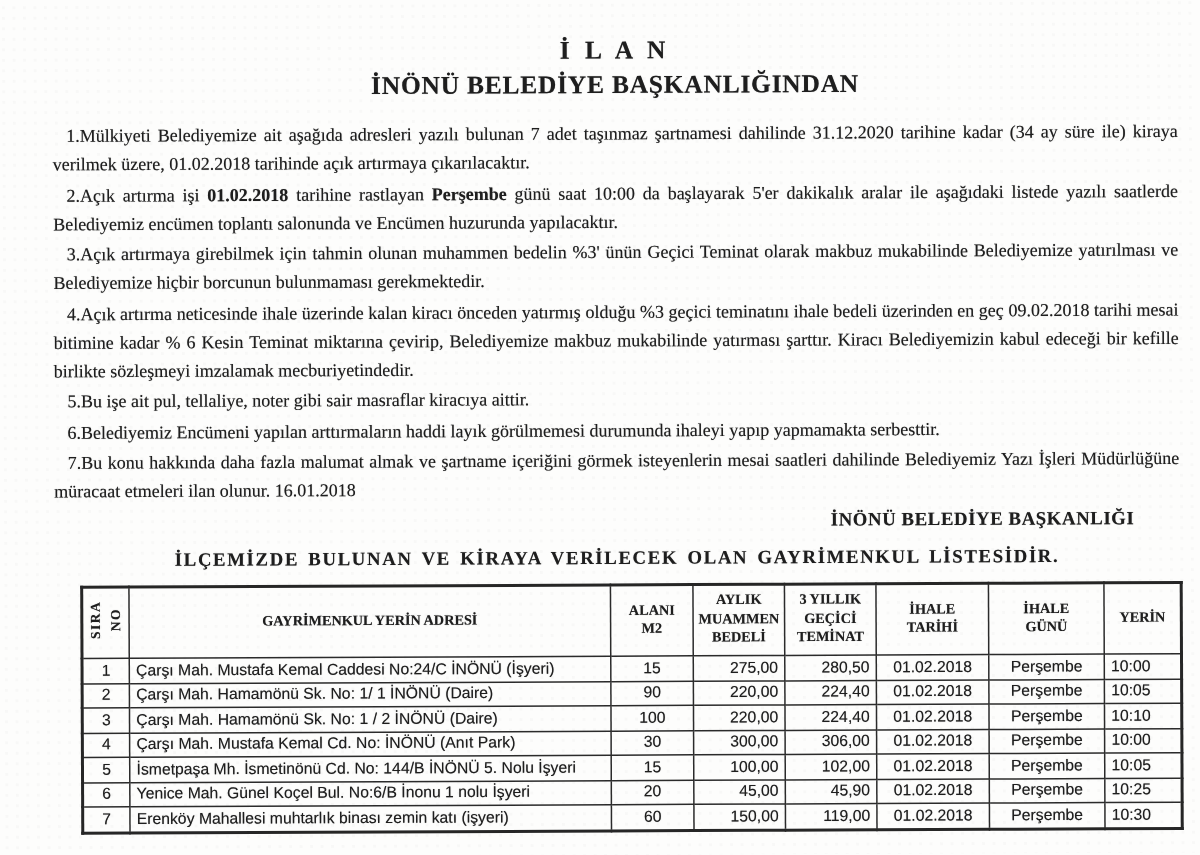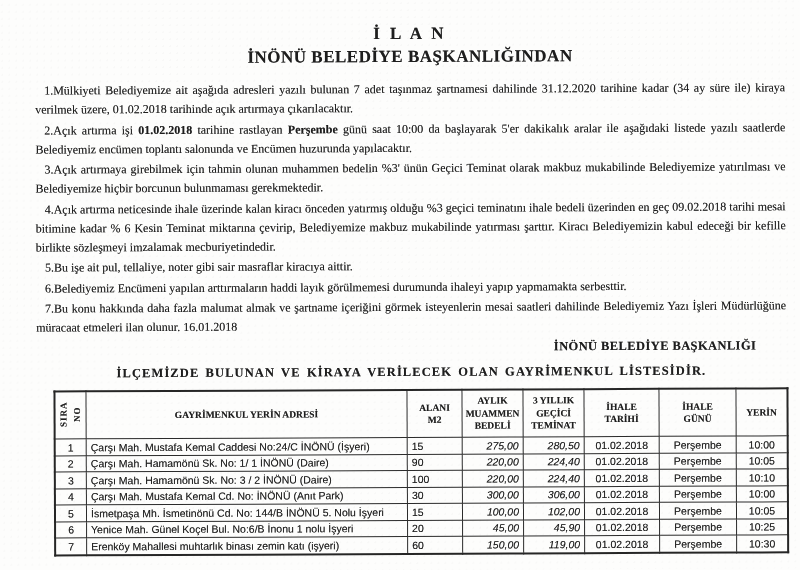--- a/index.html
+++ b/index.html
@@ -96,27 +96,27 @@
     transform: rotate(180deg);
     white-space: pre-line;
     font-size: 9px;
     line-height: 1.5;
     letter-spacing: 1px;
     max-height: 44px;
   }
   
   .c0 { width: 26px;  text-align: center; }
   .c1 { width: 316px; text-align: left; }
-  .c2 { width: 50px;  text-align: left; }
+  .c2 { width: 50px;  text-align: center; }
   .c3 { width: 56px;  text-align: right; margin-top: 46px; }
   .c4 { width: 56px;  text-align: right; }
   .c5 { width: 70px;  text-align: center; }
   .c6 { width: 72px;  text-align: center; }
-  .c7 { width: 46px;  text-align: center; }
-  td.c3, td.c4 { padding-right: 2px; font-style: italic; }
+  .c7 { width: 46px;  text-align: left; }
+  td.c3, td.c4 { padding-right: 2px; }
 </style>
 </head>
 <body>
 
 <div class="sheet">
   <div class="title">İ L A N</div>
   <div class="subtitle">İNÖNÜ BELEDİYE BAŞKANLIĞINDAN</div>
 
   <div class="paras">
       <p><span>1.Mülkiyeti Belediyemize ait aşağıda adresleri yazılı bulunan 7 adet taşınmaz şartnamesi dahilinde 31.12.2020 tarihine kadar (34 ay süre ile) kiraya verilmek üzere, 01.02.2018 tarihinde açık artırmaya çıkarılacaktır.</span></p>
@@ -169,21 +169,21 @@
           <td class="c1">Çarşı Mah. Hamamönü Sk. No: 1/ 1 İNÖNÜ (Daire)</td>
           <td class="c2">90</td>
           <td class="c3">220,00</td>
           <td class="c4">224,40</td>
           <td class="c5">01.02.2018</td>
           <td class="c6">Perşembe</td>
           <td class="c7">10:05</td>
         </tr>
         <tr>
           <td class="c0">3</td>
-          <td class="c1">Çarşı Mah. Hamamönü Sk. No: 3 / 2 İNÖNÜ (Daire)</td>
+          <td class="c1">Çarşı Mah. Hamamönü Sk. No: 1 / 2 İNÖNÜ (Daire)</td>
           <td class="c2">100</td>
           <td class="c3">220,00</td>
           <td class="c4">224,40</td>
           <td class="c5">01.02.2018</td>
           <td class="c6">Perşembe</td>
           <td class="c7">10:10</td>
         </tr>
         <tr>
           <td class="c0">4</td>
           <td class="c1">Çarşı Mah. Mustafa Kemal Cd. No: İNÖNÜ (Anıt Park)</td>

